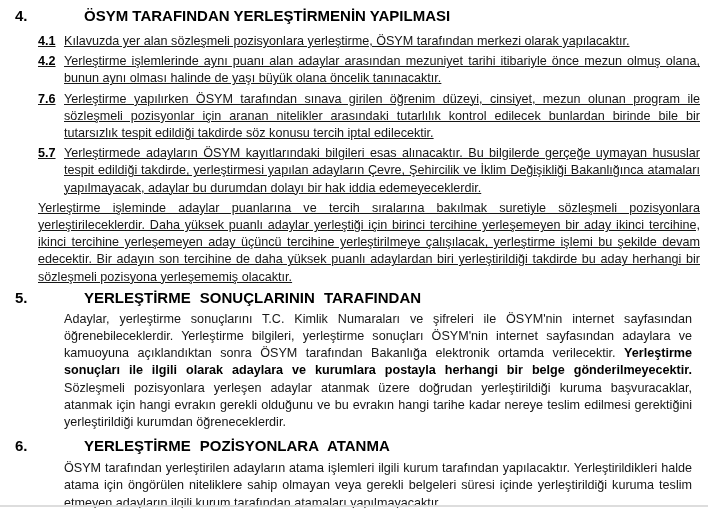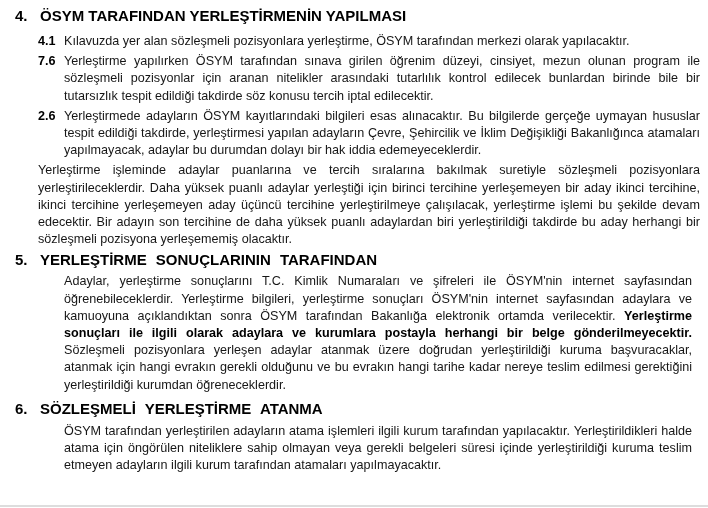--- a/index.html
+++ b/index.html
@@ -20,23 +20,23 @@
     display: flex;
     font-weight: 700;
     font-size: 15px;
     line-height: 18px;
     color: #000000;
   }
   .sec-header .num {
     flex: 0 0 25px;
     margin-left: 15px;
   }
-  .sec-header .title { flex: 1; }
+  .sec-header .title { flex: 1; margin-left: 44px; }
   .wide-title { word-spacing: 0.33em; }
-  .items { margin-top: 8px; }
+  .items { margin-top: 8px; text-decoration: underline; }
   .item {
     display: flex;
     margin: 0 8px 3px 38px;
   }
   .item .inum {
     flex: 0 0 26px;
     font-weight: 700;
     color: #000000;
   }
   .item .itext {
@@ -69,41 +69,45 @@
     <span class="num">4.</span>
     <span class="title">ÖSYM TARAFINDAN YERLEŞTİRMENİN YAPILMASI</span>
   </div>
 
   <div class="items">
     <div class="item">
       <span class="inum">4.1</span>
       <span class="itext">Kılavuzda yer alan sözleşmeli pozisyonlara yerleştirme, ÖSYM tarafından merkezi olarak yapılacaktır.</span>
     </div>
     <div class="item">
+      <span class="inum">4.2</span>
+      <span class="itext">Yerleştirme işlemlerinde aynı puanı alan adaylar arasından mezuniyet tarihi itibariyle önce mezun olmuş olana, bunun aynı olması halinde de yaşı büyük olana öncelik tanınacaktır.</span>
+    </div>
+    <div class="item">
       <span class="inum">7.6</span>
       <span class="itext">Yerleştirme yapılırken ÖSYM tarafından sınava girilen öğrenim düzeyi, cinsiyet, mezun olunan program ile sözleşmeli pozisyonlar için aranan nitelikler arasındaki tutarlılık kontrol edilecek bunlardan birinde bile bir tutarsızlık tespit edildiği takdirde söz konusu tercih iptal edilecektir.</span>
     </div>
     <div class="item">
-      <span class="inum">2.6</span>
+      <span class="inum">5.7</span>
       <span class="itext">Yerleştirmede adayların ÖSYM kayıtlarındaki bilgileri esas alınacaktır. Bu bilgilerde gerçeğe uymayan hususlar tespit edildiği takdirde, yerleştirmesi yapılan adayların Çevre, Şehircilik ve İklim Değişikliği Bakanlığınca atamaları yapılmayacak, adaylar bu durumdan dolayı bir hak iddia edemeyeceklerdir.</span>
     </div>
     <div class="item">
       <span class="itext">Yerleştirme işleminde adaylar puanlarına ve tercih sıralarına bakılmak suretiyle sözleşmeli pozisyonlara yerleştirileceklerdir. Daha yüksek puanlı adaylar yerleştiği için birinci tercihine yerleşemeyen bir aday ikinci tercihine, ikinci tercihine yerleşemeyen aday üçüncü tercihine yerleştirilmeye çalışılacak, yerleştirme işlemi bu şekilde devam edecektir. Bir adayın son tercihine de daha yüksek puanlı adaylardan biri yerleştirildiği takdirde bu aday herhangi bir sözleşmeli pozisyona yerleşememiş olacaktır.</span>
     </div>
   </div>
 
   <div class="sec-header mt3">
     <span class="num">5.</span>
     <span class="title wide-title">YERLEŞTİRME SONUÇLARININ TARAFINDAN</span>
   </div>
 
   <p class="sec-para"><span>Adaylar, yerleştirme sonuçlarını T.C. Kimlik Numaraları ve şifreleri ile ÖSYM'nin internet sayfasından öğrenebileceklerdir. Yerleştirme bilgileri, yerleştirme sonuçları ÖSYM'nin internet sayfasından adaylara ve kamuoyuna açıklandıktan sonra ÖSYM tarafından Bakanlığa elektronik ortamda verilecektir. </span><b>Yerleştirme sonuçları ile ilgili olarak adaylara ve kurumlara postayla herhangi bir belge gönderilmeyecektir.</b><span> Sözleşmeli pozisyonlara yerleşen adaylar atanmak üzere doğrudan yerleştirildiği kuruma başvuracaklar, atanmak için hangi evrakın gerekli olduğunu ve bu evrakın hangi tarihe kadar nereye teslim edilmesi gerektiğini yerleştirildiği kurumdan öğreneceklerdir.</span></p>
 
   <div class="sec-header mt6">
     <span class="num">6.</span>
-    <span class="title wide-title">SÖZLEŞMELİ YERLEŞTİRME ATANMA</span>
+    <span class="title wide-title">YERLEŞTİRME POZİSYONLARA ATANMA</span>
   </div>
 
   <p class="sec-para mt5">ÖSYM tarafından yerleştirilen adayların atama işlemleri ilgili kurum tarafından yapılacaktır. Yerleştirildikleri halde atama için öngörülen niteliklere sahip olmayan veya gerekli belgeleri süresi içinde yerleştirildiği kuruma teslim etmeyen adayların ilgili kurum tarafından atamaları yapılmayacaktır.</p>
 
   <div class="bottom-rule"></div>
 
 </div>
 
 </body></html>

